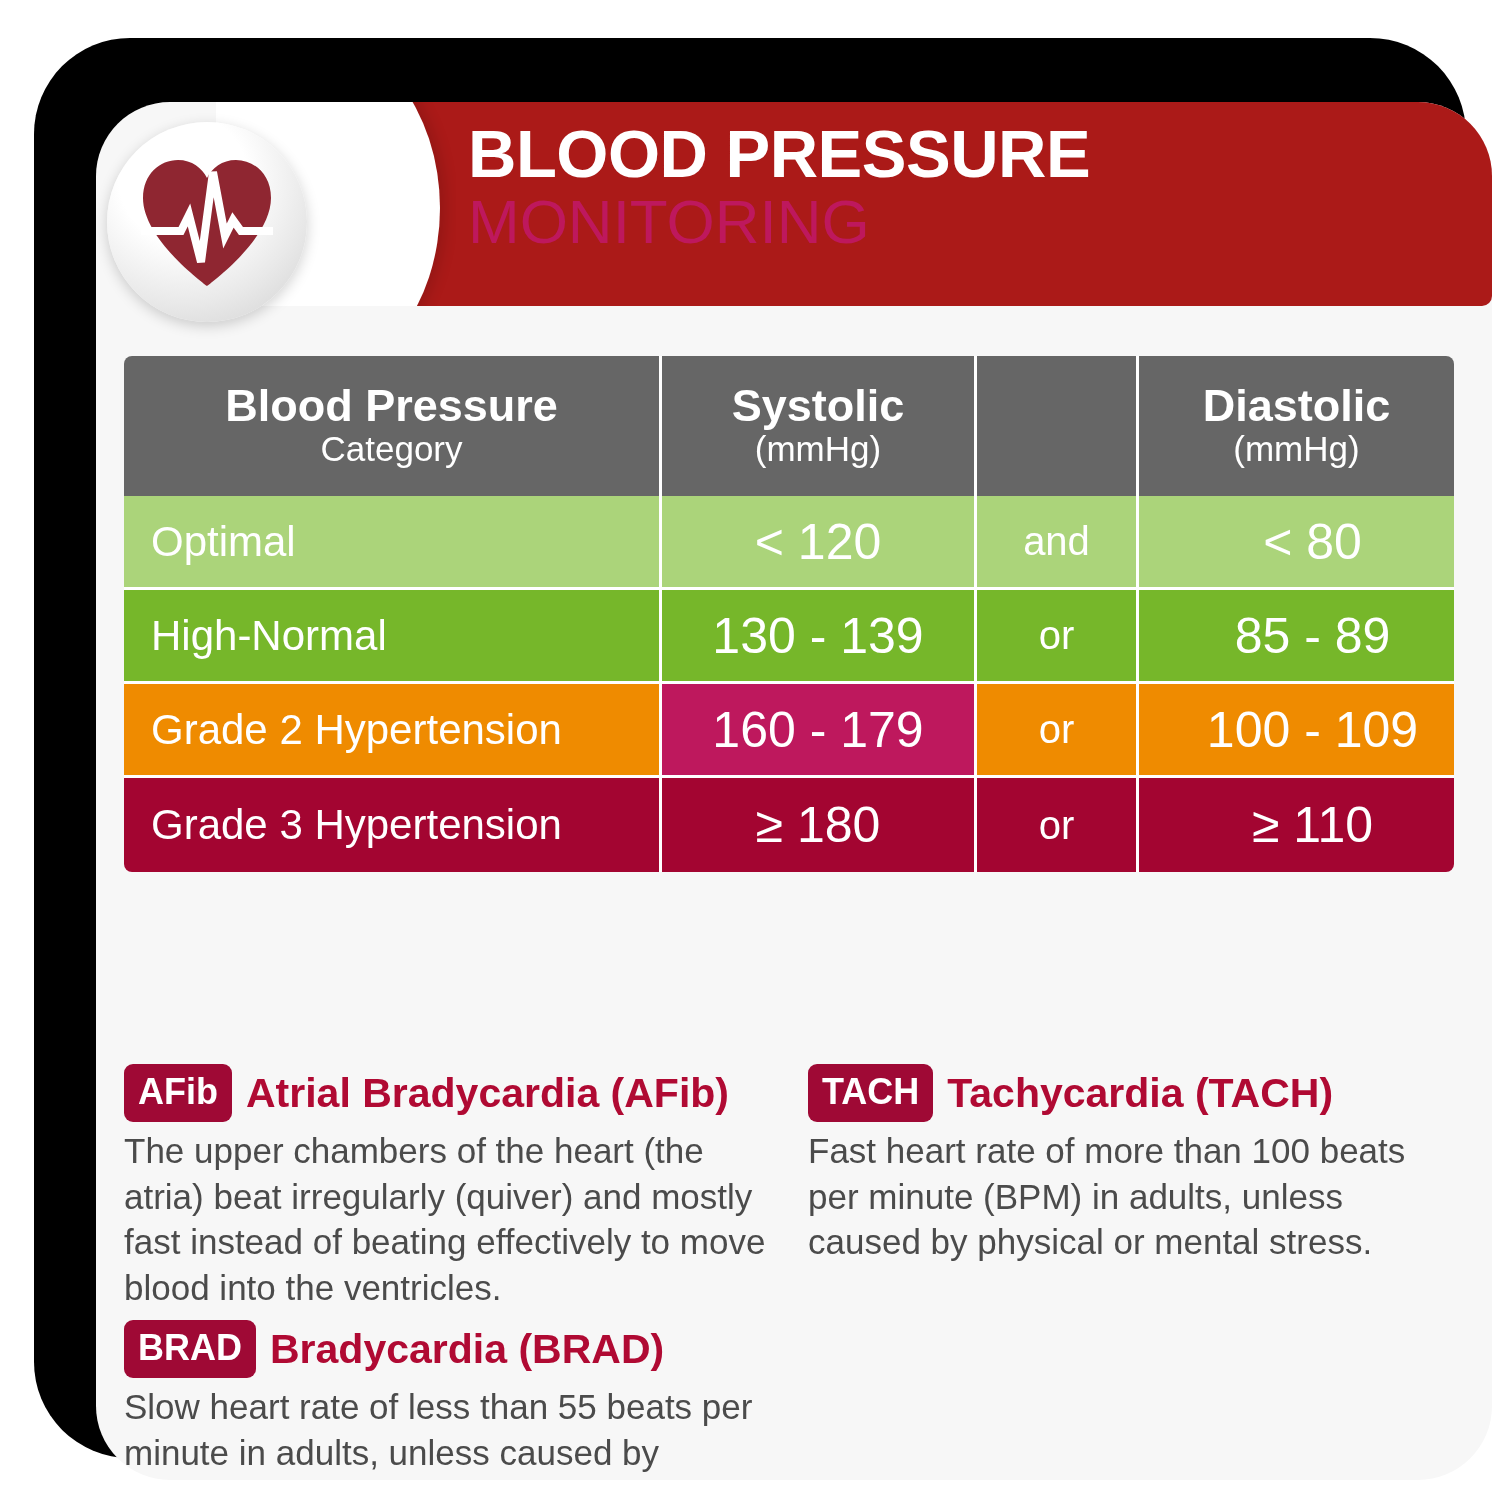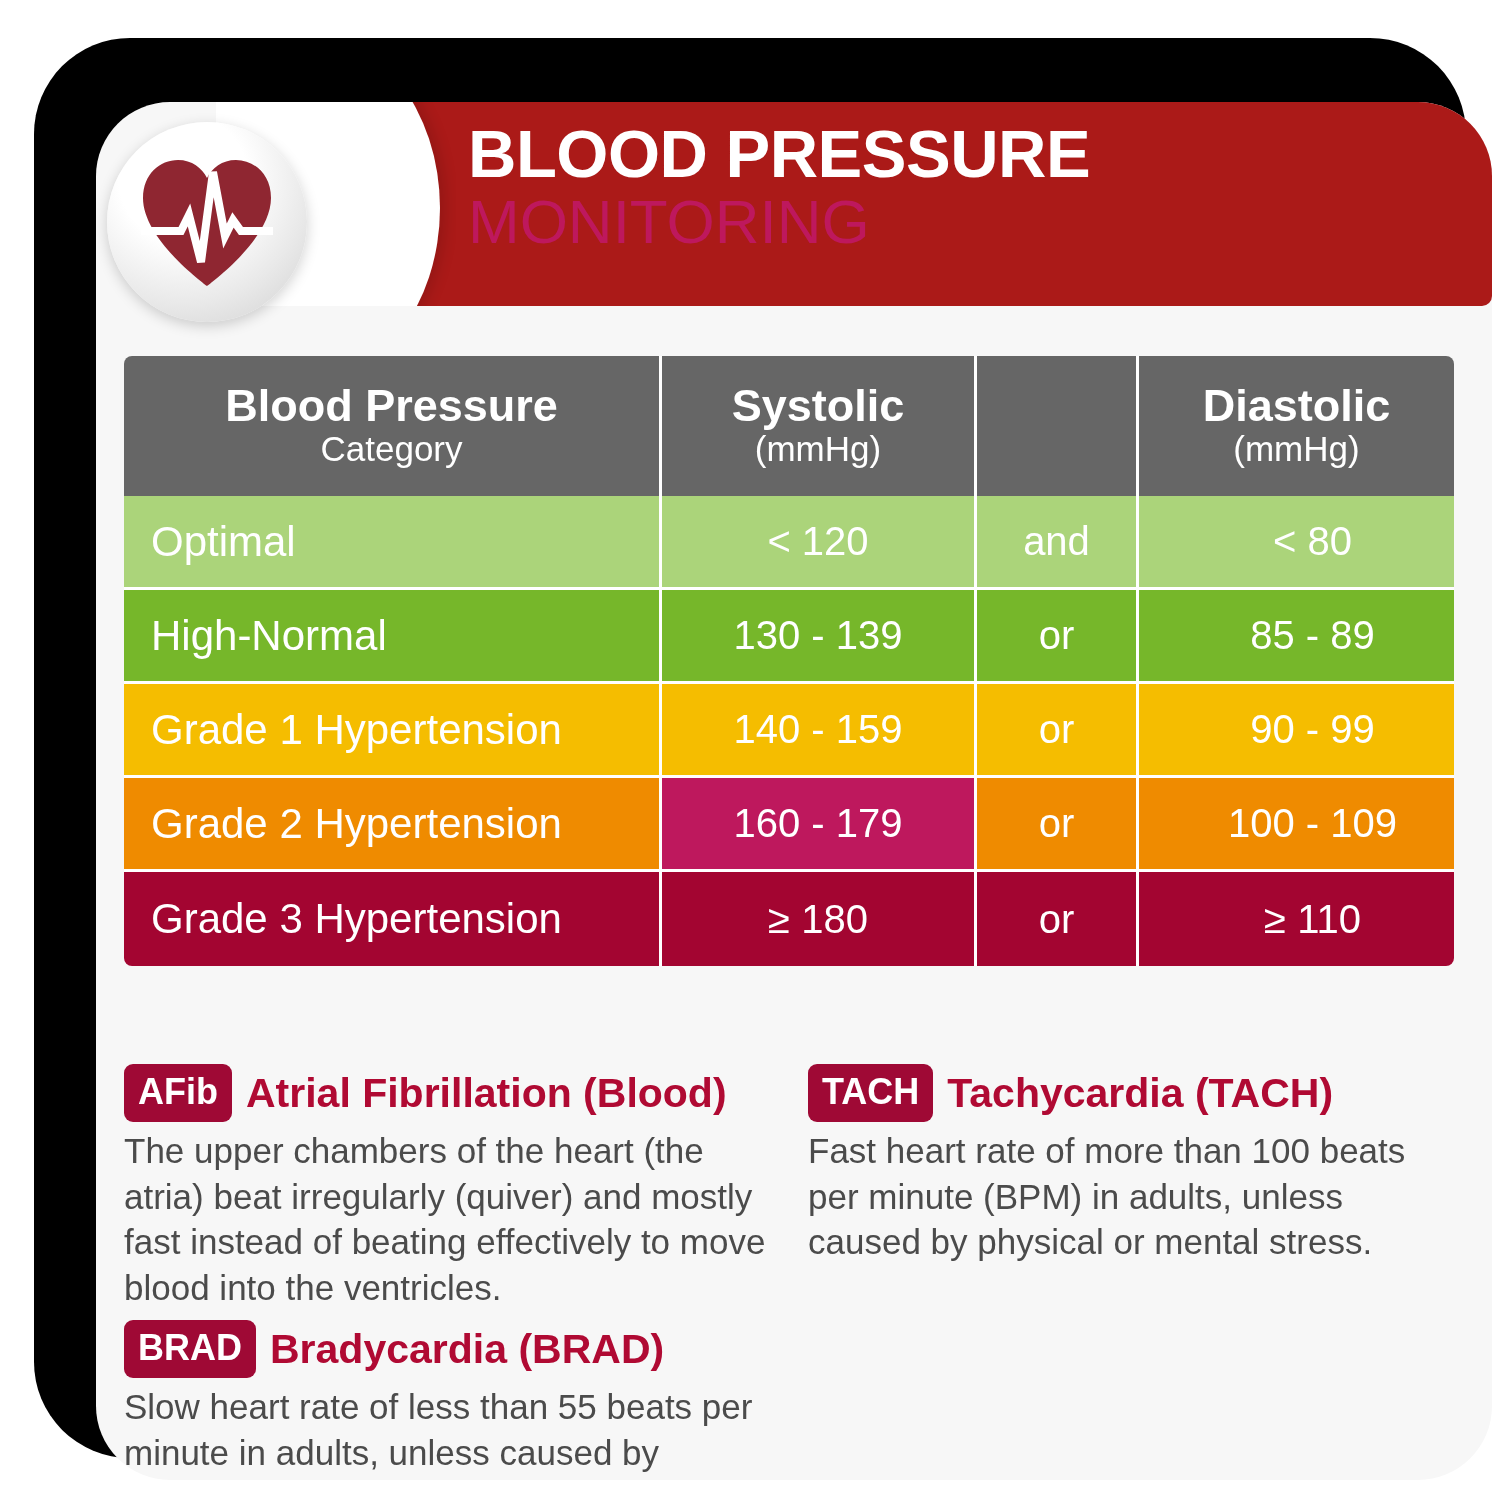--- a/index.html
+++ b/index.html
@@ -177,21 +177,21 @@
   tbody tr:last-child td.dia { border-bottom-right-radius: 8px; }
 
   td.cat {
     text-align: left;
     padding-left: 27px !important;
     font-size: 42px;
     white-space: nowrap;
   }
   td.val {
     text-align: center;
-    font-size: 40px;
+    font-size: 50px;
     white-space: nowrap;
   }
   td.op {
     text-align: center;
     font-size: 40px;
   }
 
   
   .defs {
     position: absolute;
@@ -295,45 +295,39 @@
               <td class="op" style="background: rgb(171, 212, 122);">and</td>
               <td class="val dia last" style="background: rgb(171, 212, 122);">&lt; 80</td>
             </tr>
             <tr>
               <td class="cat" style="background: rgb(118, 183, 42);">High-Normal</td>
               <td class="val" style="background: rgb(118, 183, 42);">130 - 139</td>
               <td class="op" style="background: rgb(118, 183, 42);">or</td>
               <td class="val dia last" style="background: rgb(118, 183, 42);">85 - 89</td>
             </tr>
             <tr>
-              <td class="cat" style="background: rgb(245, 189, 0);">Grade 1 Hypertension</td>
-              <td class="val" style="background: rgb(245, 189, 0);">140 - 159</td>
-              <td class="op" style="background: rgb(245, 189, 0);">or</td>
-              <td class="val dia last" style="background: rgb(245, 189, 0);">90 - 99</td>
-            </tr>
-            <tr>
               <td class="cat" style="background: rgb(239, 139, 0);">Grade 2 Hypertension</td>
               <td class="val" style="background: #be185d;">160 - 179</td>
               <td class="op" style="background: rgb(239, 139, 0);">or</td>
               <td class="val dia last" style="background: rgb(239, 139, 0);">100 - 109</td>
             </tr>
             <tr>
               <td class="cat" style="background: rgb(163, 5, 49);">Grade 3 Hypertension</td>
               <td class="val" style="background: rgb(163, 5, 49);">≥ 180</td>
               <td class="op" style="background: rgb(163, 5, 49);">or</td>
               <td class="val dia last" style="background: rgb(163, 5, 49);">≥ 110</td>
             </tr>
           </tbody>
       </table>
 
       <div class="defs" id="defs">
           <div class="def-block">
             <div class="def-head">
               <span class="def-tag" style="background: rgb(159, 9, 53);">AFib</span>
-              <span class="def-title" style="color: rgb(176, 10, 51);">Atrial Fibrillation (Blood)</span>
+              <span class="def-title" style="color: rgb(176, 10, 51);">Atrial Bradycardia (AFib)</span>
             </div>
             <div class="def-body" style="color: rgb(75, 75, 75);">The upper chambers of the heart (the atria) beat irregularly (quiver) and mostly fast instead of beating effectively to move blood into the ventricles.</div>
           </div>
           <div class="def-block">
             <div class="def-head">
               <span class="def-tag" style="background: rgb(159, 9, 53);">TACH</span>
               <span class="def-title" style="color: rgb(176, 10, 51);">Tachycardia (TACH)</span>
             </div>
             <div class="def-body" style="color: rgb(75, 75, 75);">Fast heart rate of more than 100 beats per minute (BPM) in adults, unless caused by physical or mental stress.</div>
           </div>

